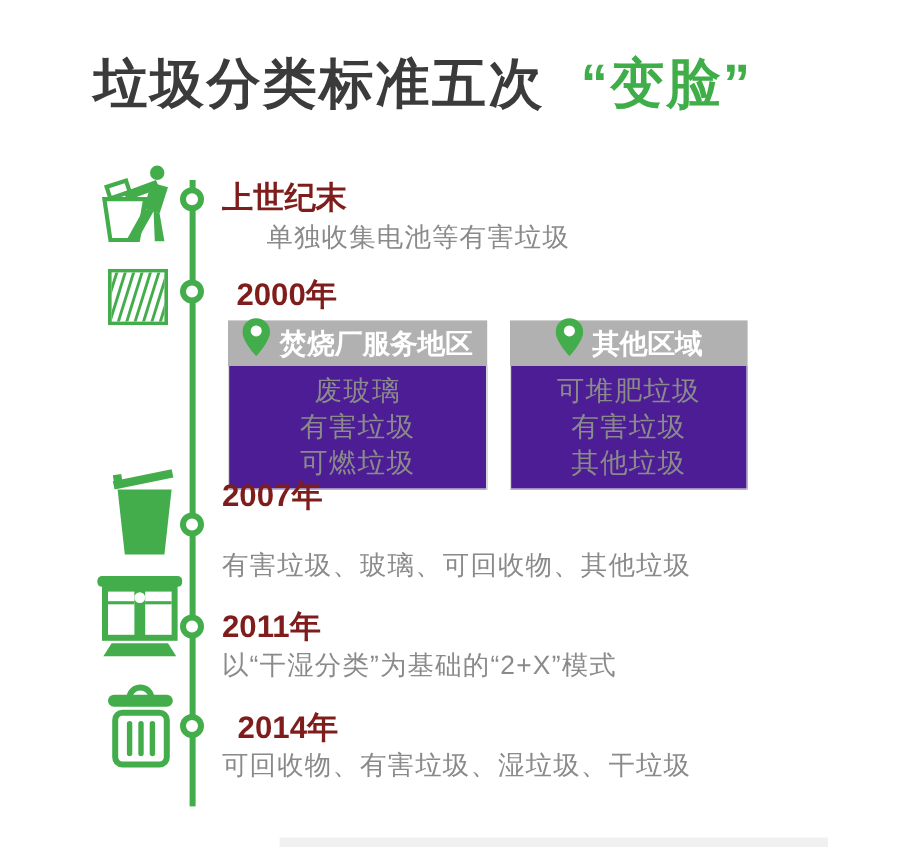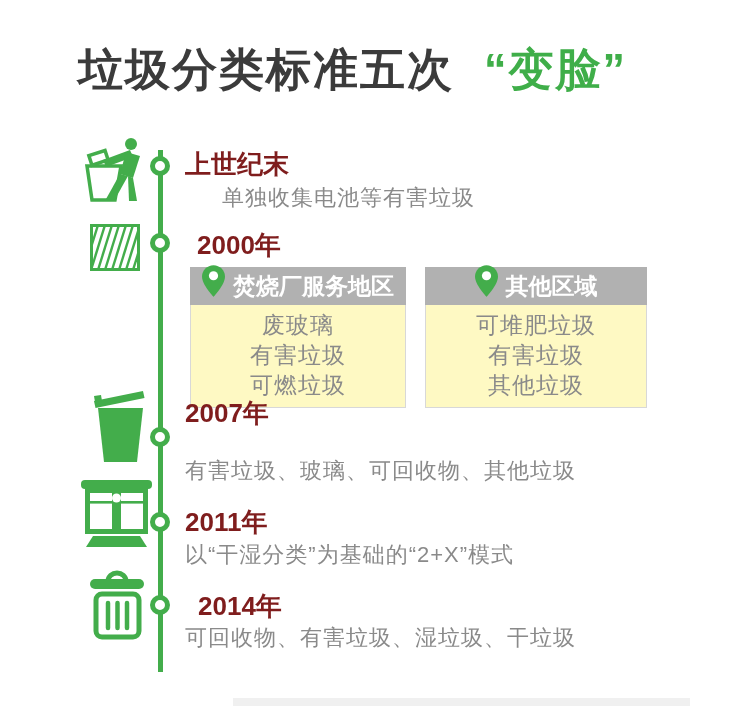--- a/index.html
+++ b/index.html
@@ -15,21 +15,21 @@
         background:#fff;}
   .year{position:absolute;color:#7f1d1d;font-weight:700;font-size:26px;white-space:nowrap;}
   .desc{position:absolute;color:#8a8a8a;font-size:22px;white-space:nowrap;letter-spacing:1px;}
   .icon{position:absolute;}
   
   .box{position:absolute;width:220px;}
   .box-header{position:relative;height:38px;background:#b1b1b1;display:flex;align-items:center;
               justify-content:center;gap:8px;color:#ffffff;font-weight:700;font-size:23px;
               overflow:visible;}
   .box-header svg{margin-top:-10px;flex:0 0 auto;}
-  .box-body{border:1px solid #d8d8d8;border-top:none;background:#fef9c3;text-align:center;
+  .box-body{border:1px solid #d8d8d8;border-top:none;background:#4c1d95;text-align:center;
             padding:5px 0 7px;}
   .box-row{font-size:23px;color:#8a8a8a;line-height:30px;letter-spacing:1px;}
   .cutoff{position:absolute;left:233px;top:698px;width:457px;height:8px;background:#f0f0f0;}
 </style>
 </head>
 <body>
 
 <div class="page">
 
   <h1 class="title"><span>垃圾分类标准五次</span><span class="hl">“变脸”</span></h1>
@@ -86,21 +86,21 @@
       </svg>
       <span>焚烧厂服务地区</span>
     </div>
     <div class="box-body">
       <div class="box-row">废玻璃</div>
       <div class="box-row">有害垃圾</div>
       <div class="box-row">可燃垃圾</div>
     </div>
   </div>
 
-  <div class="box" style="left:425px;top:267px;width:222px;">
+  <div class="box" style="left:425px;top:267px;width:198px;">
     <div class="box-header">
       <svg width="23" height="33" viewBox="0 0 24 34">
         <path d="M12,0 C5.4,0 0,5.3 0,11.8 0,20.5 12,33 12,33 s12,-12.5 12,-21.2 C24,5.3 18.6,0 12,0 Z" fill="#43ad4b"></path>
         <circle cx="12" cy="11" r="4.8" fill="#fff"></circle>
       </svg>
       <span>其他区域</span>
     </div>
     <div class="box-body">
       <div class="box-row">可堆肥垃圾</div>
       <div class="box-row">有害垃圾</div>

